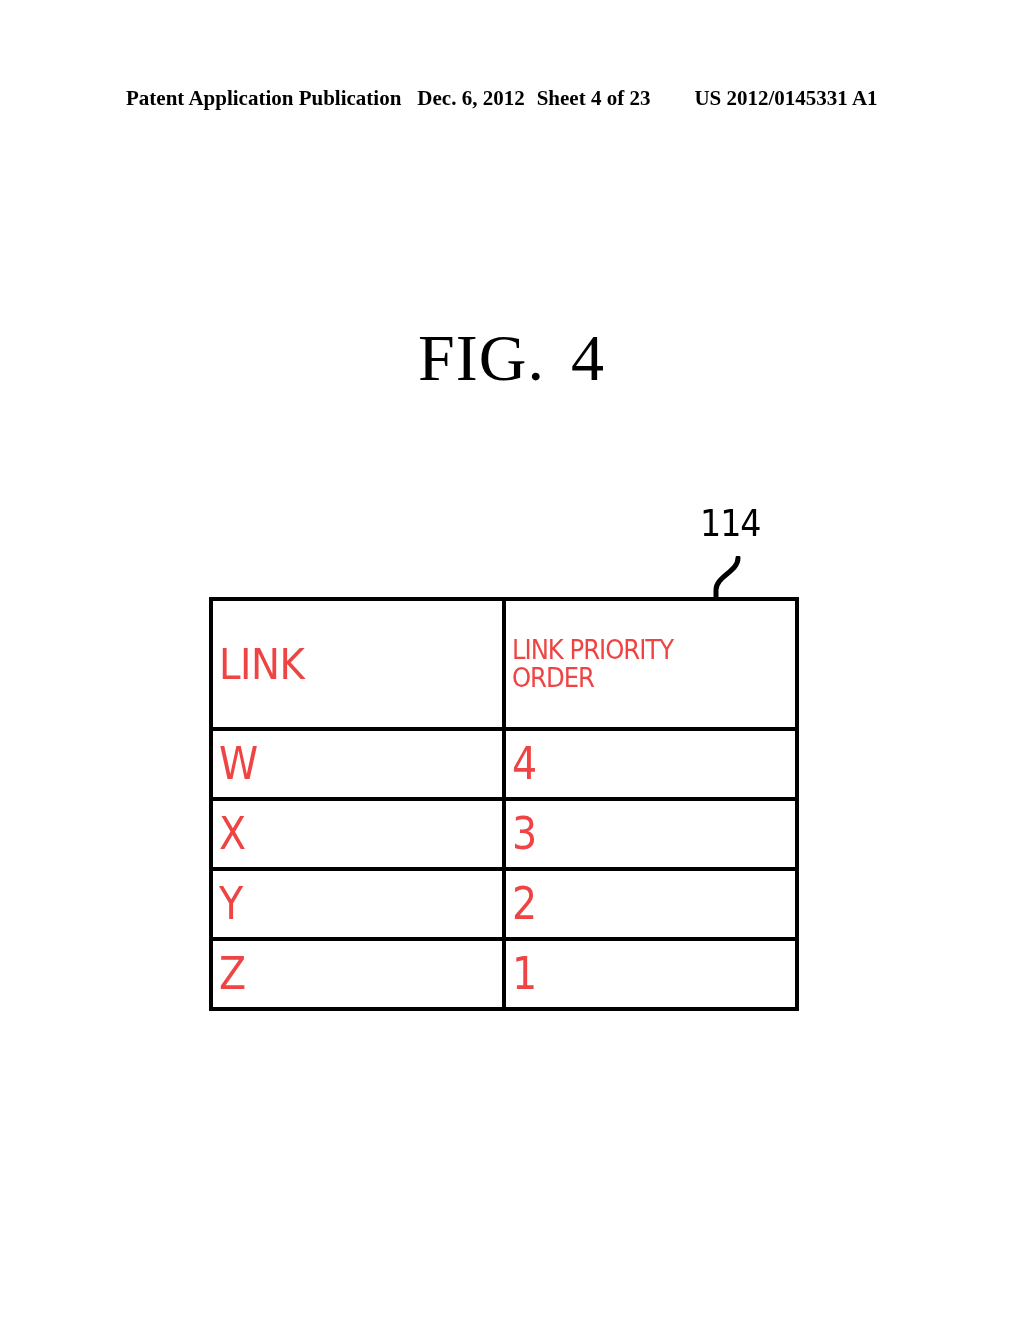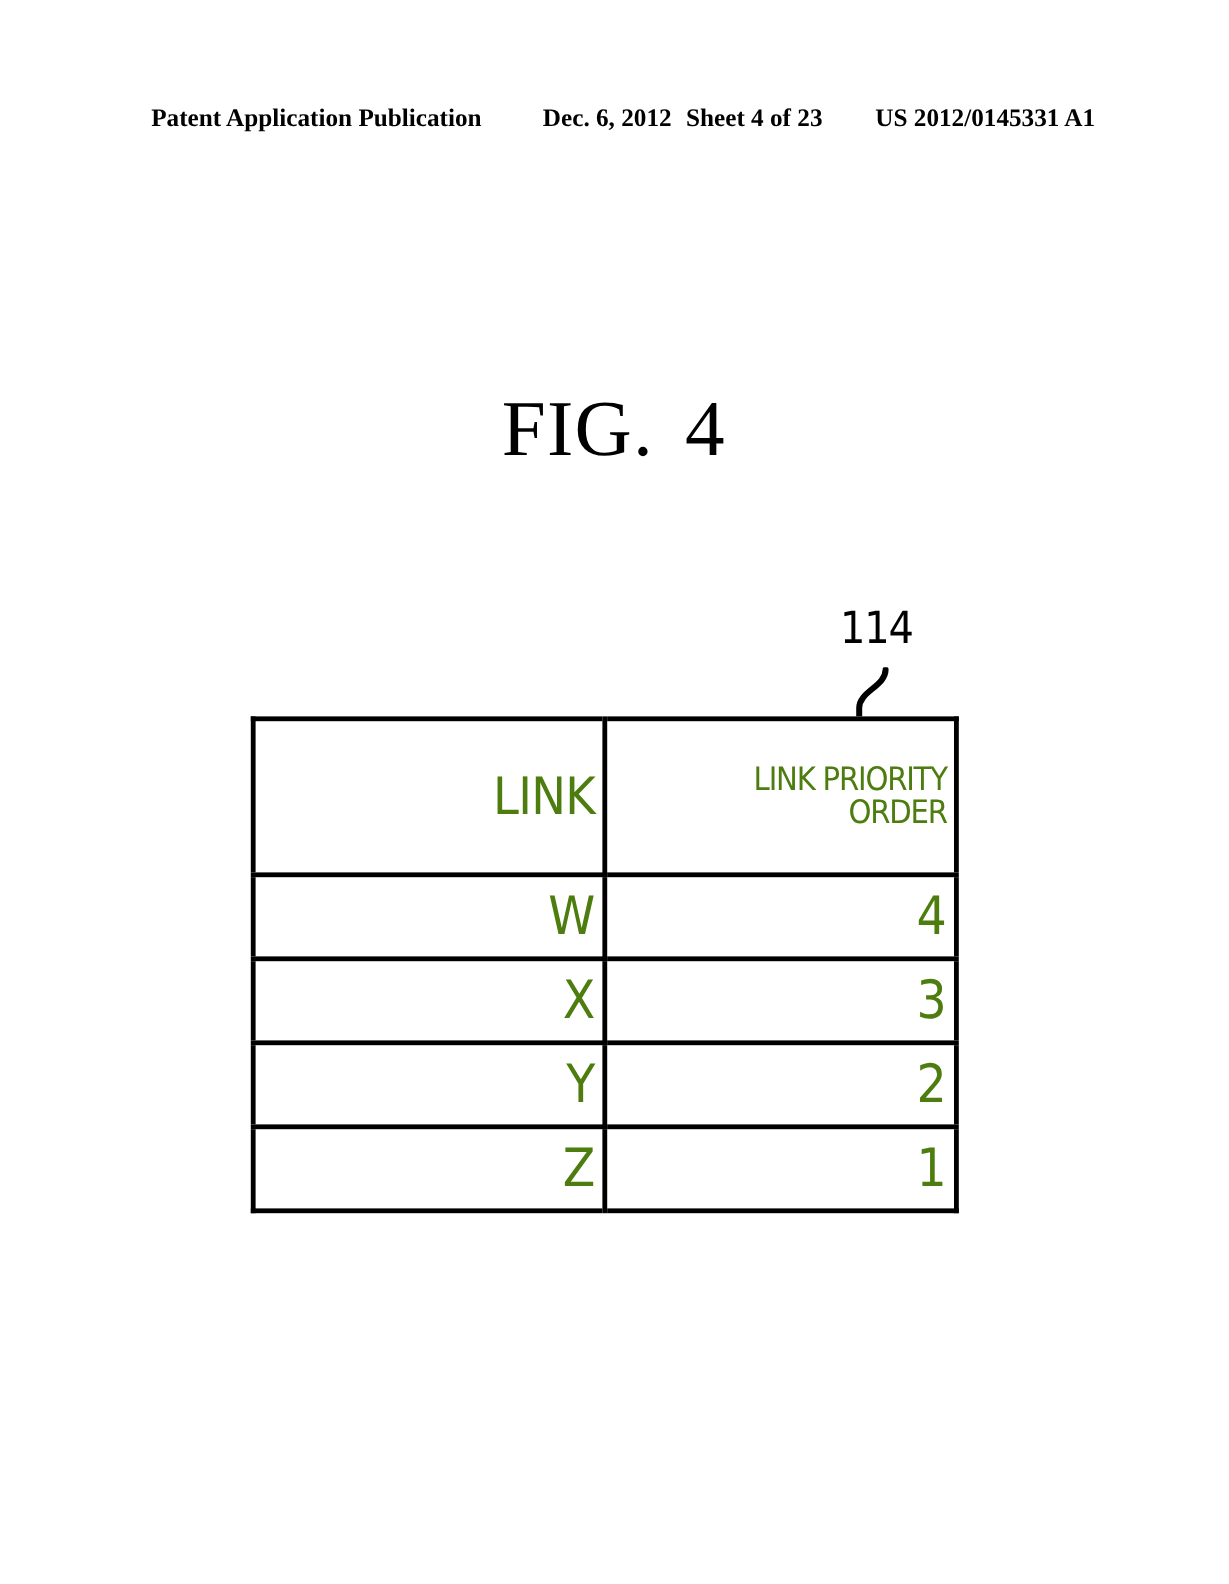--- a/index.html
+++ b/index.html
@@ -26,21 +26,21 @@
     height: 28px;
     display: flex;
     align-items: baseline;
     font-family: "Liberation Serif", serif;
     font-weight: bold;
     font-size: 21px;
     letter-spacing: 0px;
     white-space: nowrap;
   }
   .pub-header .seg-title { flex: 0 0 auto; }
-  .pub-header .seg-date  { flex: 0 0 auto; margin-left: 51px; }
+  .pub-header .seg-date  { flex: 0 0 auto; margin-left: 16px; }
   .pub-header .seg-sheet { flex: 0 0 auto; margin-left: 12px; }
   .pub-header .seg-number{ flex: 0 0 auto; margin-left: 44px; }
 
   
   .fig-title {
     position: absolute;
     left: 0;
     top: 325px;
     width: 1024px;
     text-align: center;
@@ -86,25 +86,25 @@
     background: #ffffff;
   }
   .fig-table col.col-link  { width: 293px; }
   .fig-table col.col-order { width: 293px; }
 
   .fig-table td {
     border: 0;
     border-right: 4px solid #000000;
     border-bottom: 4px solid #000000;
     padding: 0 6px;
-    text-align: right;
+    text-align: left;
     vertical-align: middle;
     font-family: "DejaVu Sans Condensed", "DejaVu Sans", sans-serif;
     font-weight: 400;
-    color: #4d7c0f;
+    color: #ef4444;
     line-height: 1.04;
   }
   .fig-table td:last-child { border-right: 0; }
   .fig-table tr:last-child td { border-bottom: 0; }
 
   .fig-table tr.header-row td {
     height: 126px;
     font-size: 43px;
     letter-spacing: -0.5px;
   }

